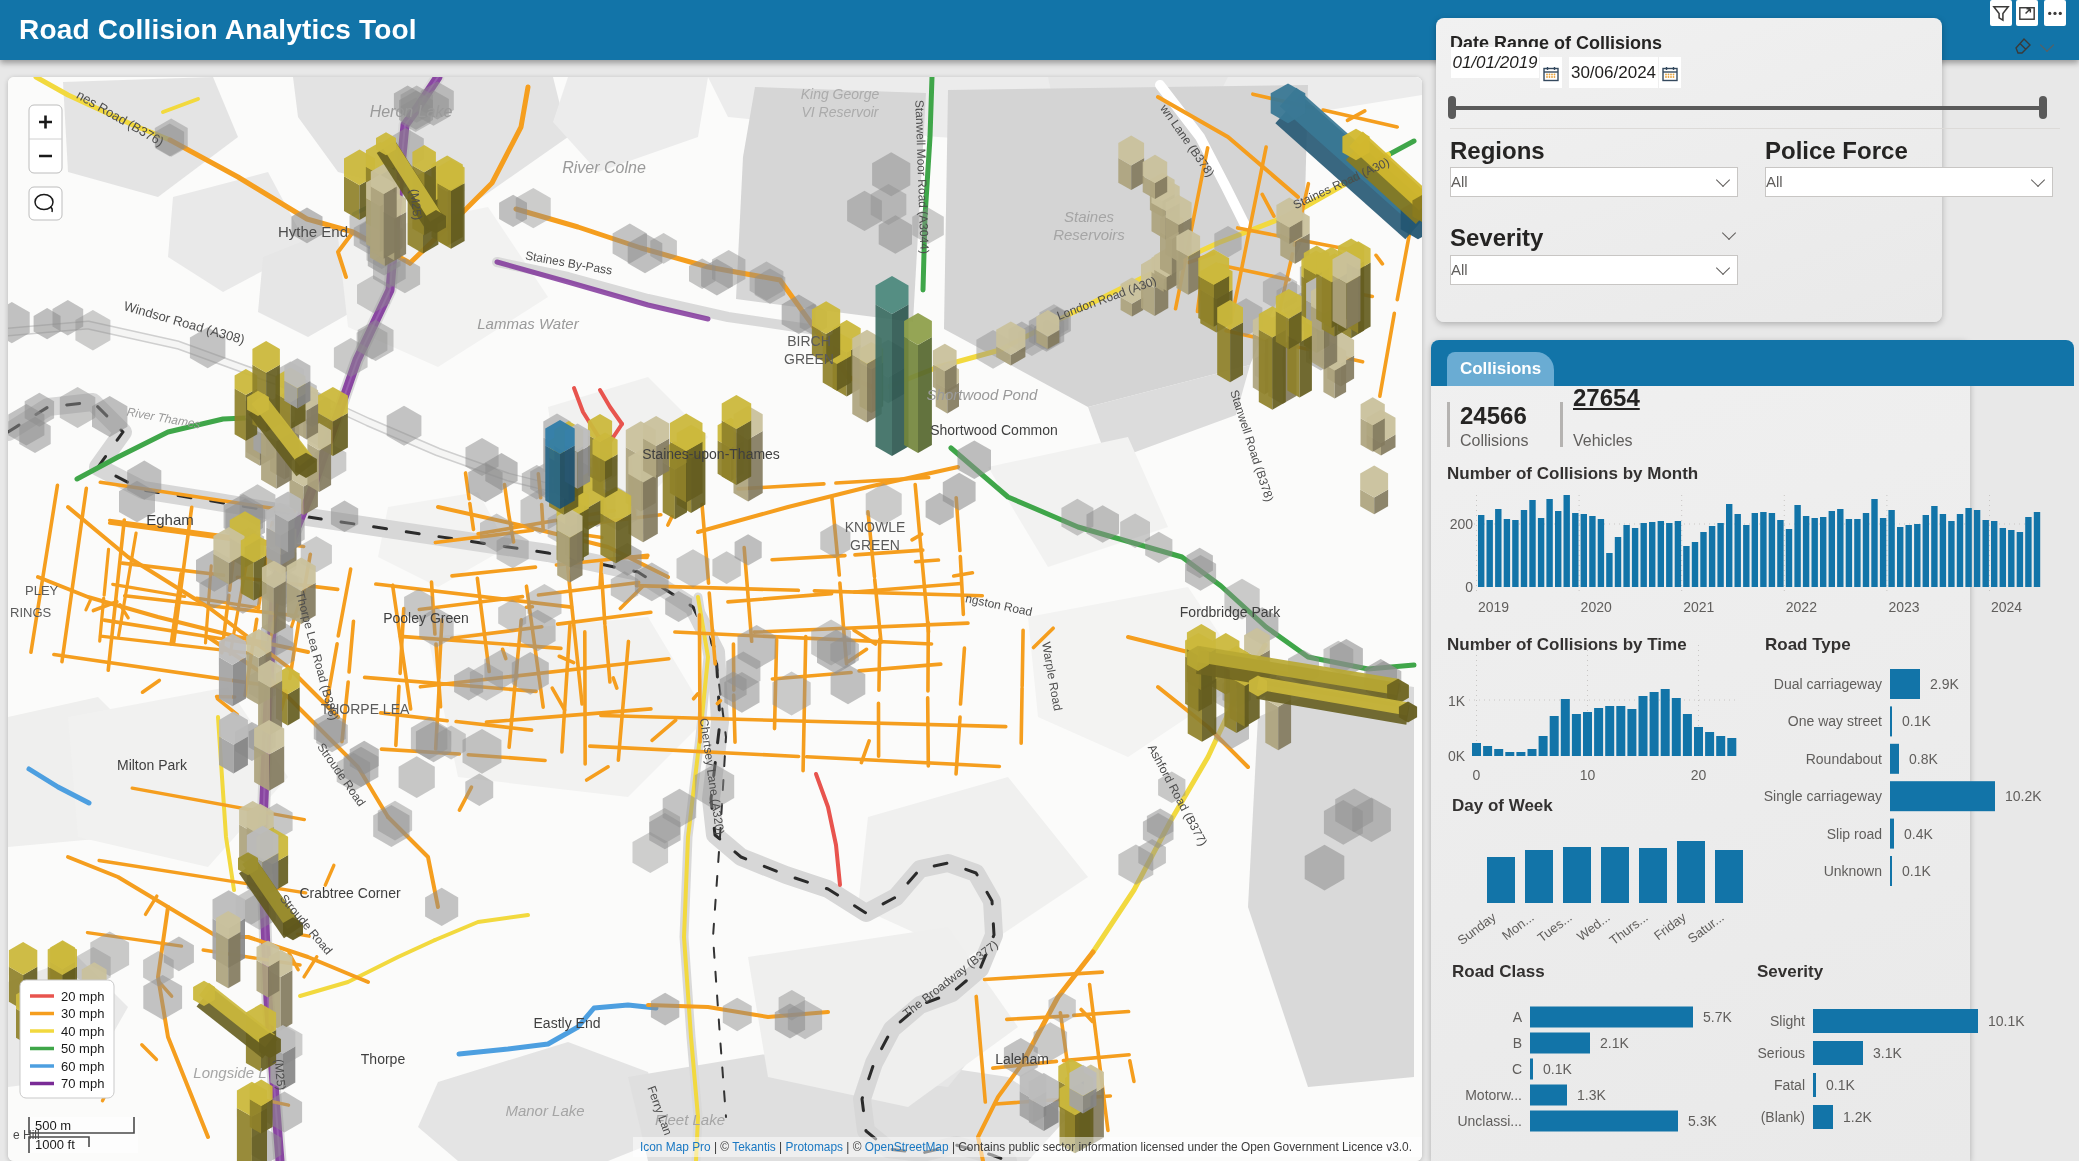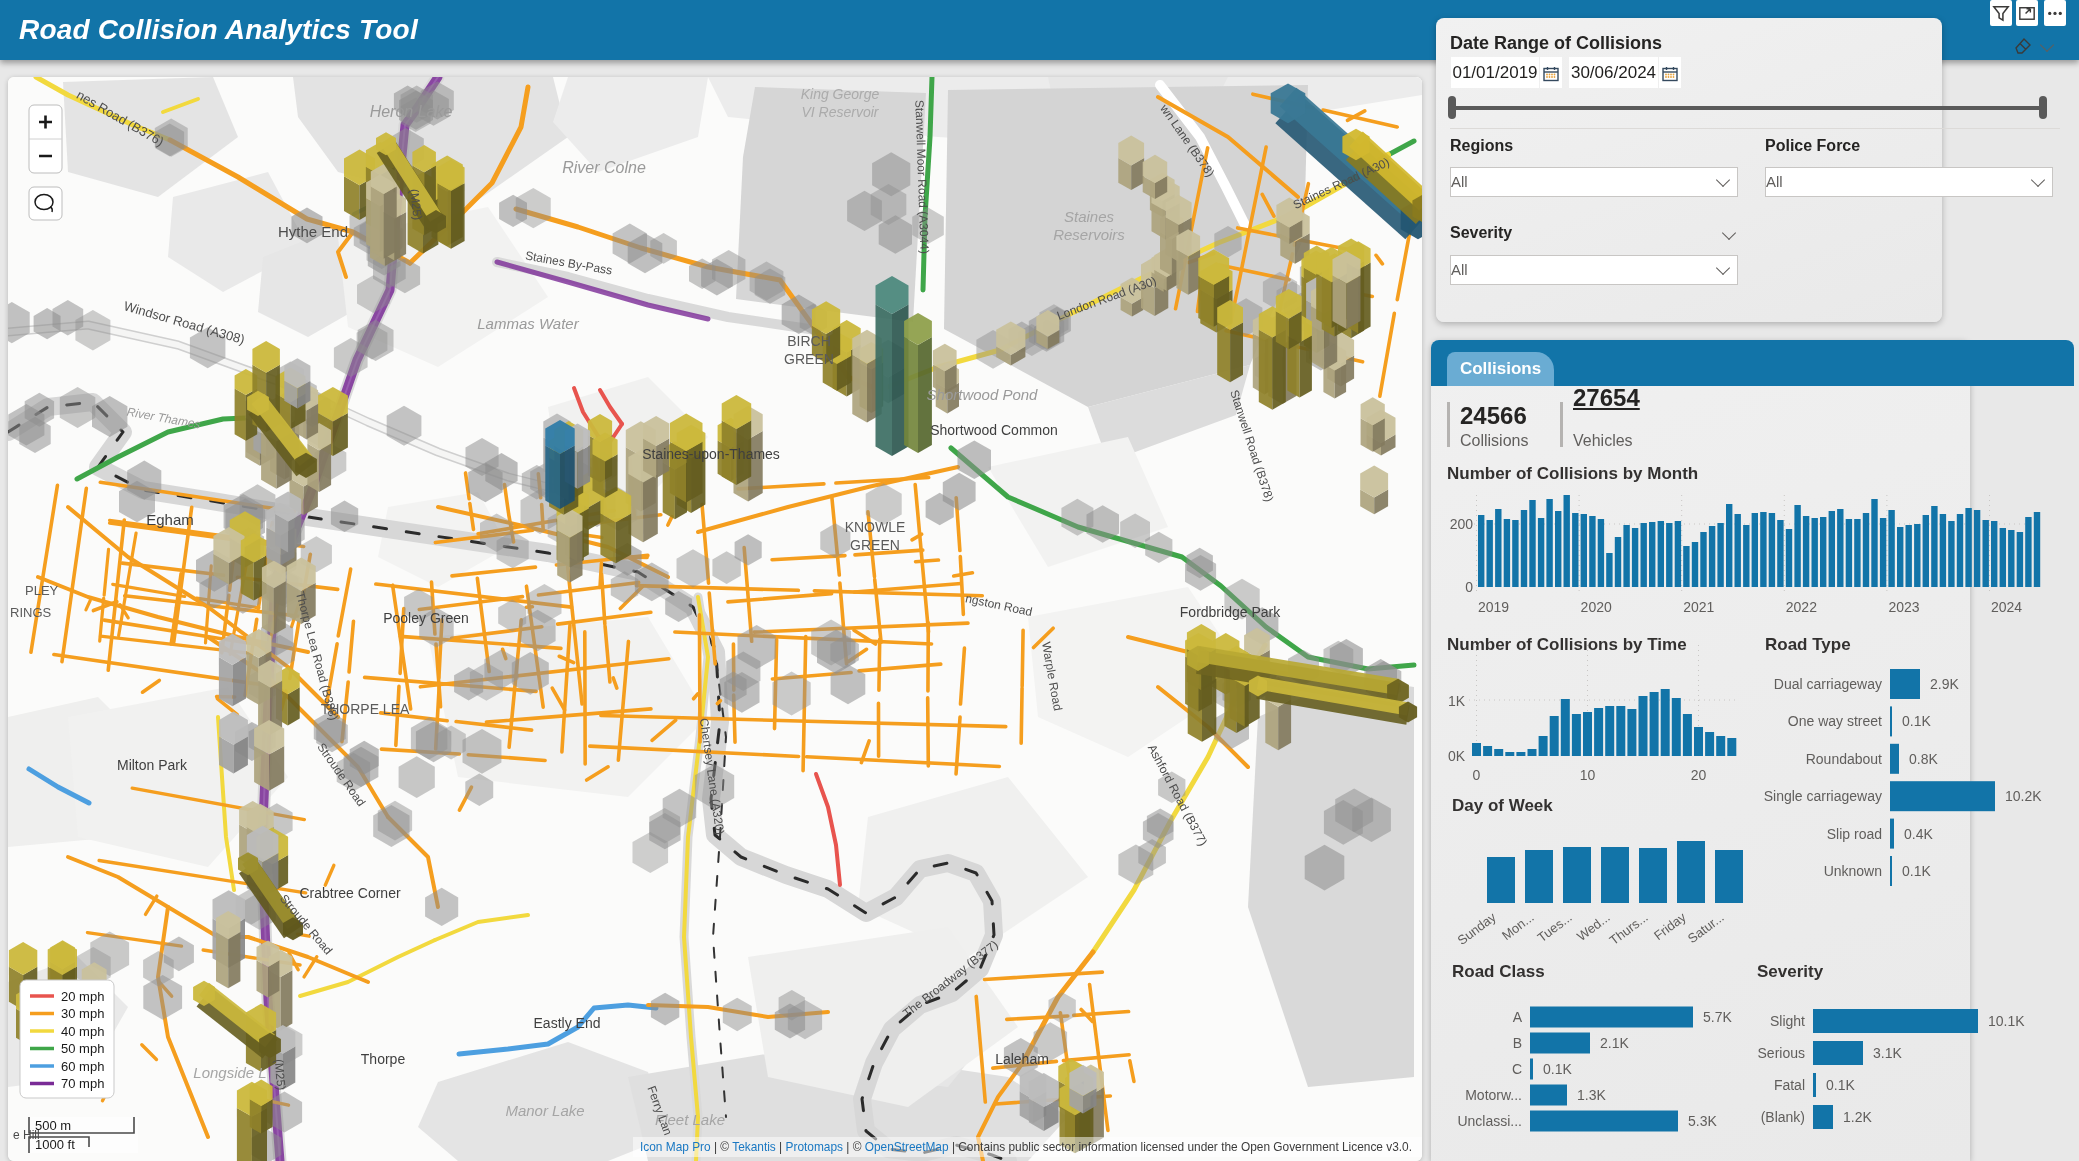--- a/index.html
+++ b/index.html
@@ -1,38 +1,38 @@
 <!DOCTYPE html>
 <html><head><meta charset="utf-8">
 <style>
 * { margin:0; padding:0; box-sizing:border-box; }
 html,body { width:2079px; height:1161px; overflow:hidden;
   font-family:"Liberation Sans", sans-serif; background:#E8E8E8; }
 .abs { position:absolute; }
 .topbar { left:0; top:0; width:2079px; height:60px; background:#1274A8;
   box-shadow:0 3px 6px rgba(0,0,0,0.35); }
-.title { left:19px; top:14px; color:#fff; font-size:28px; font-weight:bold; letter-spacing:0.2px;font-style:italic; }
+.title { left:19px; top:14px; color:#fff; font-size:28px; font-weight:bold; letter-spacing:0.2px; }
 .icobox { top:0px; width:22px; height:26px; background:#fff; border-radius:2px; }
 .mappanel { left:8px; top:77px; width:1414px; height:1084px; background:#FBFBFA;
   border-radius:6px; box-shadow:0 1px 5px rgba(0,0,0,0.22); overflow:hidden; }
 .fpanel { left:1436px; top:18px; width:506px; height:304px;
   background:linear-gradient(160deg,#F1F1F1,#E9E9E9); border-radius:8px;
   box-shadow:0 2px 6px rgba(0,0,0,0.25); }
 .cpanel { left:1431px; top:340px; width:539px; height:821px;
   background:linear-gradient(160deg,#F0F0F0,#E9E9E9);
   border-radius:8px 8px 0 0; box-shadow:0 2px 6px rgba(0,0,0,0.25); }
 .cphead { left:0; top:0; width:643px; height:46px; background:#1274A8; border-radius:8px 8px 0 0; }
 .ctab { left:16px; top:12px; width:107px; height:34px; background:#6AACD3;
   border-radius:8px 18px 0 0; color:#fff; font-weight:bold; font-size:17px;
   text-align:center; line-height:34px; }
 .statbar { width:3px; height:45px; background:#B5B3B1; }
 .statnum { font-size:24px; font-weight:bold; color:#252423; }
 .statlab { font-size:16px; color:#605E5C; }
 .ctitle { font-size:17px; font-weight:bold; color:#333130; }
-.flabel { font-size:16px; font-weight:600; color:#252423; }
+.flabel { font-size:24px; font-weight:600; color:#252423; }
 .dd { background:#fff; border:1px solid #C8C6C4; height:30px; font-size:15px;
   color:#605E5C; line-height:28px; padding-left:0; position:absolute; }
 .chev { position:absolute; width:10px; height:10px; border-right:1.6px solid #605E5C;
   border-bottom:1.6px solid #605E5C; transform:rotate(45deg); }
 .datebox { position:absolute; background:#fff; height:31px; font-size:17px; color:#201F1E;
   line-height:31px; text-align:center; }
 </style></head>
 <body>
 <div class="abs topbar"></div>
 <div class="abs title">Road Collision Analytics Tool</div>
@@ -1357,21 +1357,21 @@
       <text x="632" y="1074" text-anchor="start" textLength="772" lengthAdjust="spacingAndGlyphs" style="font-size:13px;fill:#3c3c3c;"><tspan fill="#1A78C2">Icon Map Pro</tspan> | © <tspan fill="#1A78C2">Tekantis</tspan> | <tspan fill="#1A78C2">Protomaps</tspan> | © <tspan fill="#1A78C2">OpenStreetMap</tspan> | Contains public sector information licensed under the Open Government Licence v3.0.</text>
 </svg>
 </div>
 
 <div class="abs fpanel">
   <div class="abs" style="left:14px;top:15px;font-size:18px;font-weight:600;color:#252423;">Date Range of Collisions</div>
   <div class="abs" style="left:576px;top:16px;"><svg width="22" height="22" viewBox="0 0 22 22">
         <path d="M4 14 L12 5 L18 11 L10 19 L6 19 Z M8 9.5 L14 15.5" fill="none" stroke="#3B3A39" stroke-width="1.4"></path>
       </svg></div>
   <div class="chev" style="left:606px;top:22px;"></div>
-  <div class="datebox" style="left:15px;top:39px;width:88px;">01/01/2019</div>
+  <div class="datebox" style="left:15px;top:29px;width:88px;font-style:italic;">01/01/2019</div>
   <div class="datebox" style="left:104px;top:39px;width:22px;"><svg width="18" height="18" viewBox="0 0 18 18" style="vertical-align:middle">
         <rect x="2" y="3.5" width="14" height="12" fill="none" stroke="#34495E" stroke-width="1.4"></rect>
         <line x1="2" y1="7" x2="16" y2="7" stroke="#34495E" stroke-width="1.4"></line>
         <line x1="5.5" y1="2" x2="5.5" y2="5" stroke="#34495E" stroke-width="1.4"></line>
         <line x1="12.5" y1="2" x2="12.5" y2="5" stroke="#34495E" stroke-width="1.4"></line>
         <g fill="#E8A33D">
           <circle cx="5" cy="9.5" r="0.9"></circle>
           <circle cx="7.5" cy="9.5" r="0.9"></circle>
           <circle cx="10" cy="9.5" r="0.9"></circle>
           <circle cx="12.5" cy="9.5" r="0.9"></circle>

